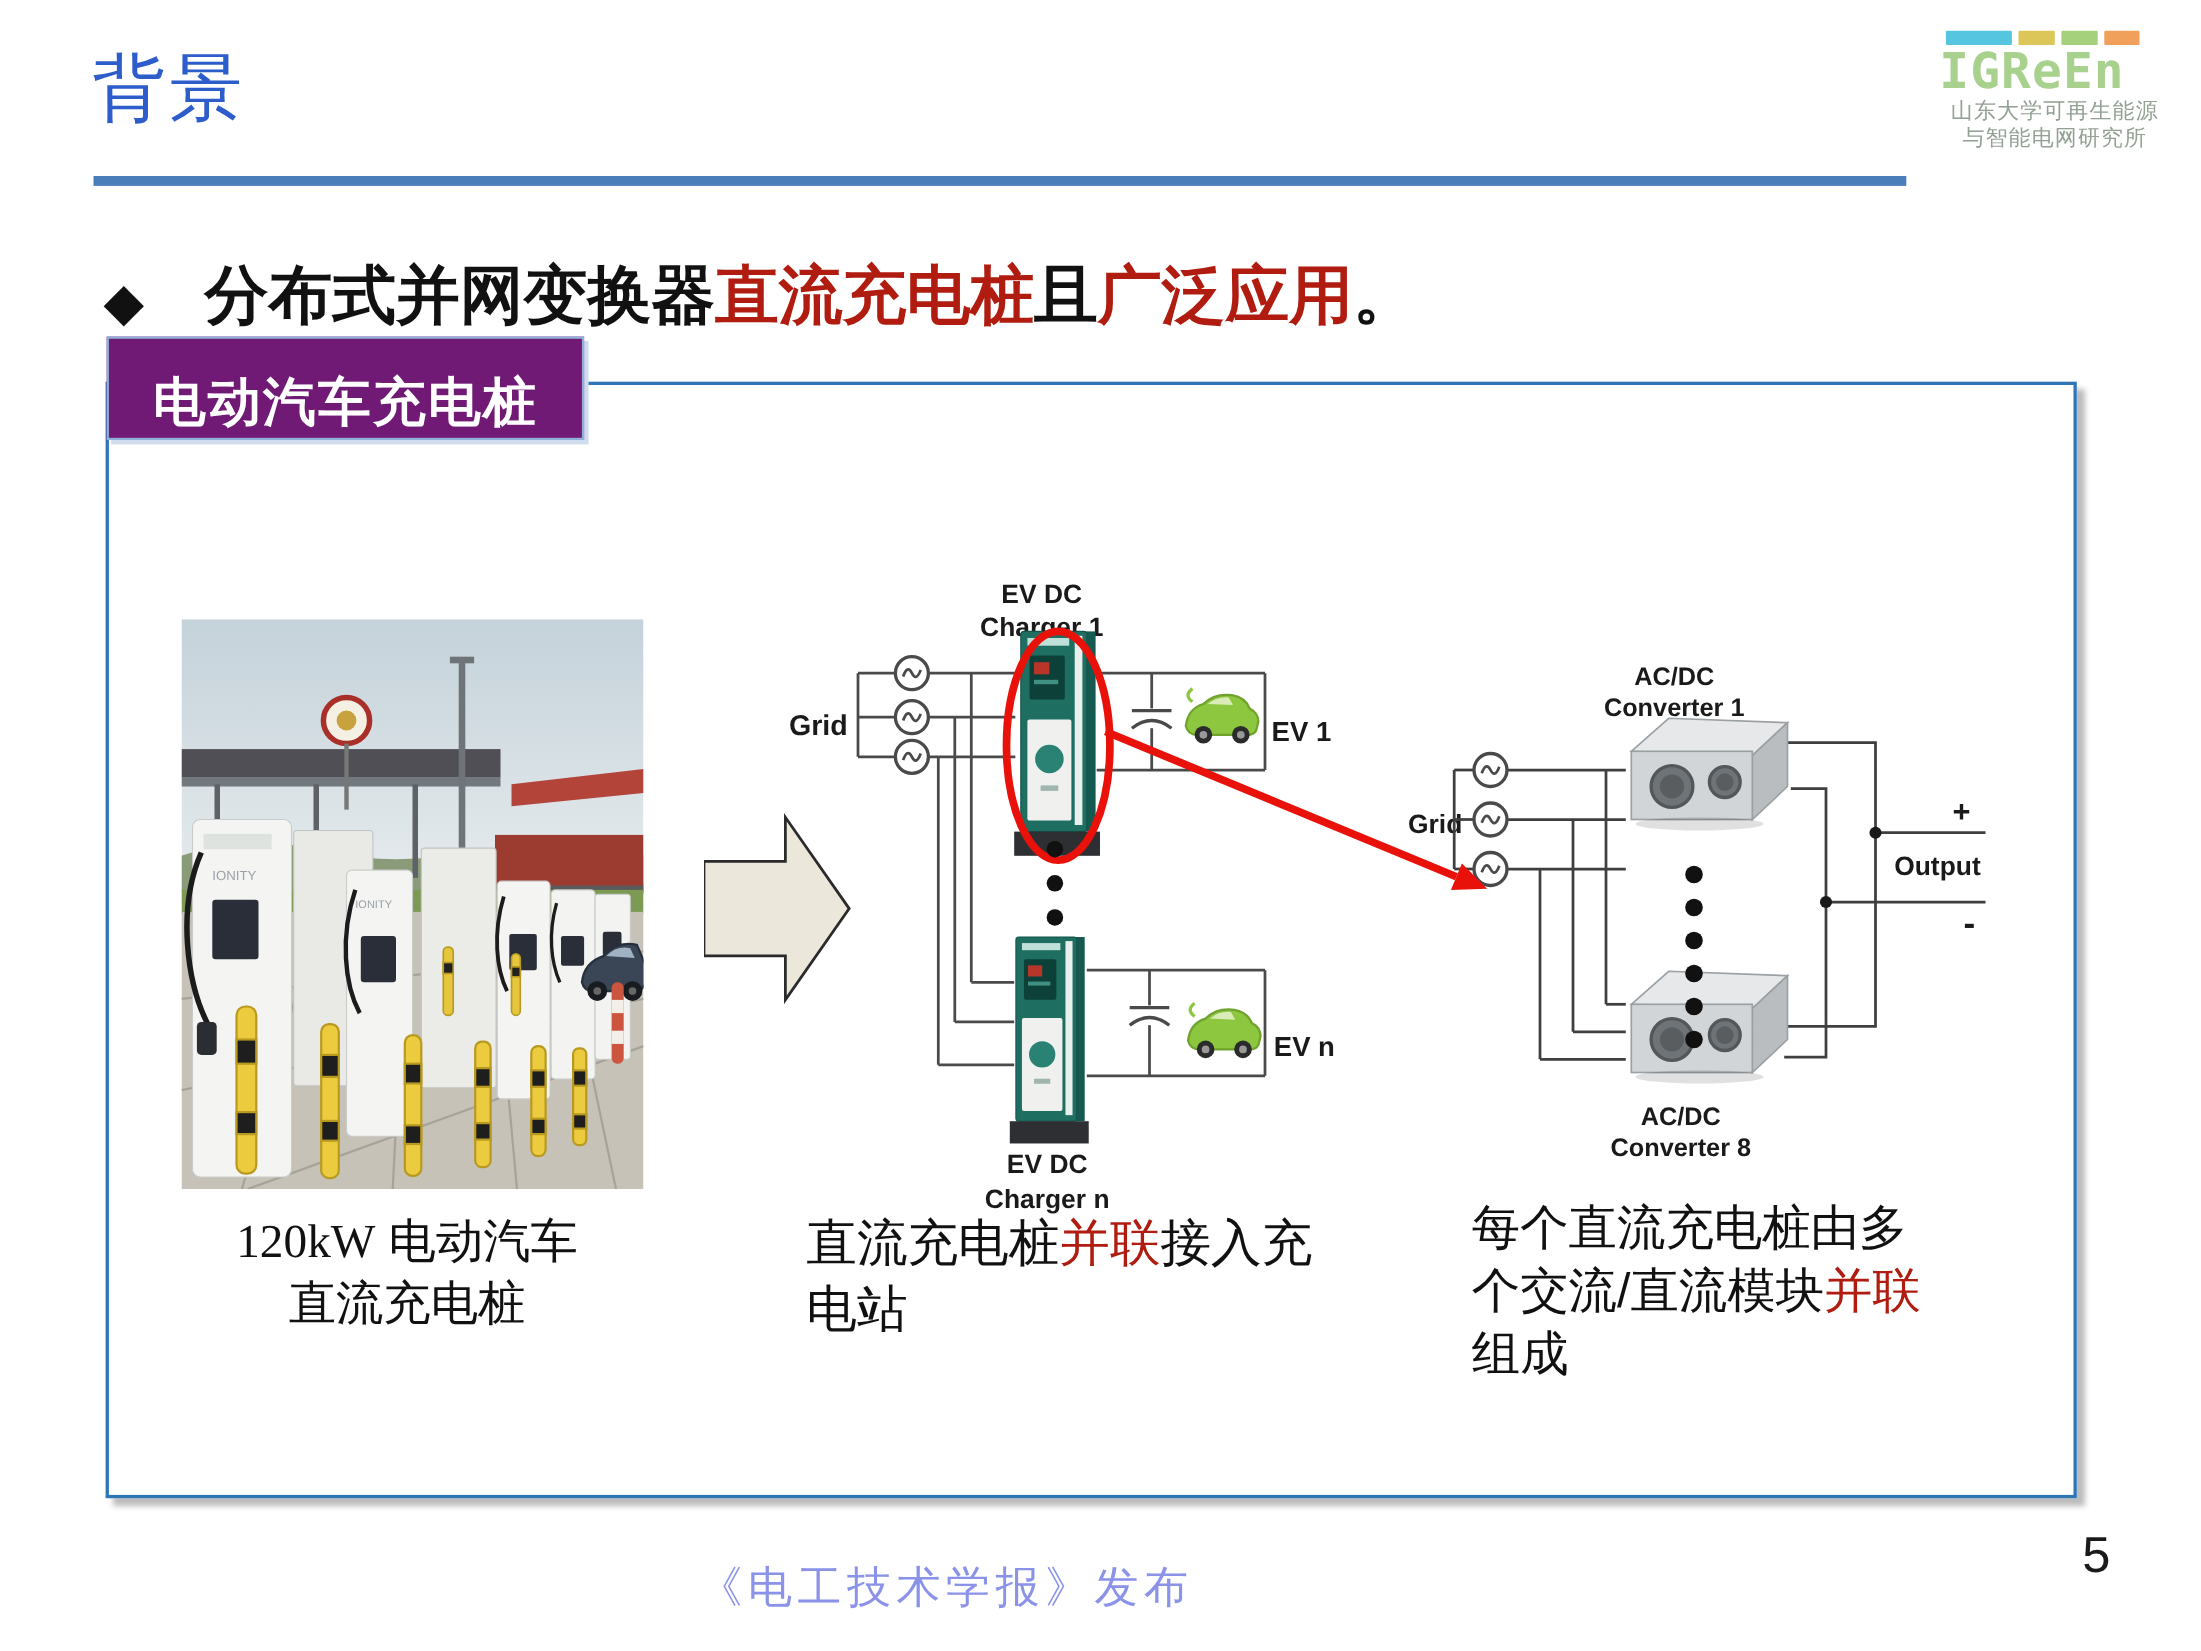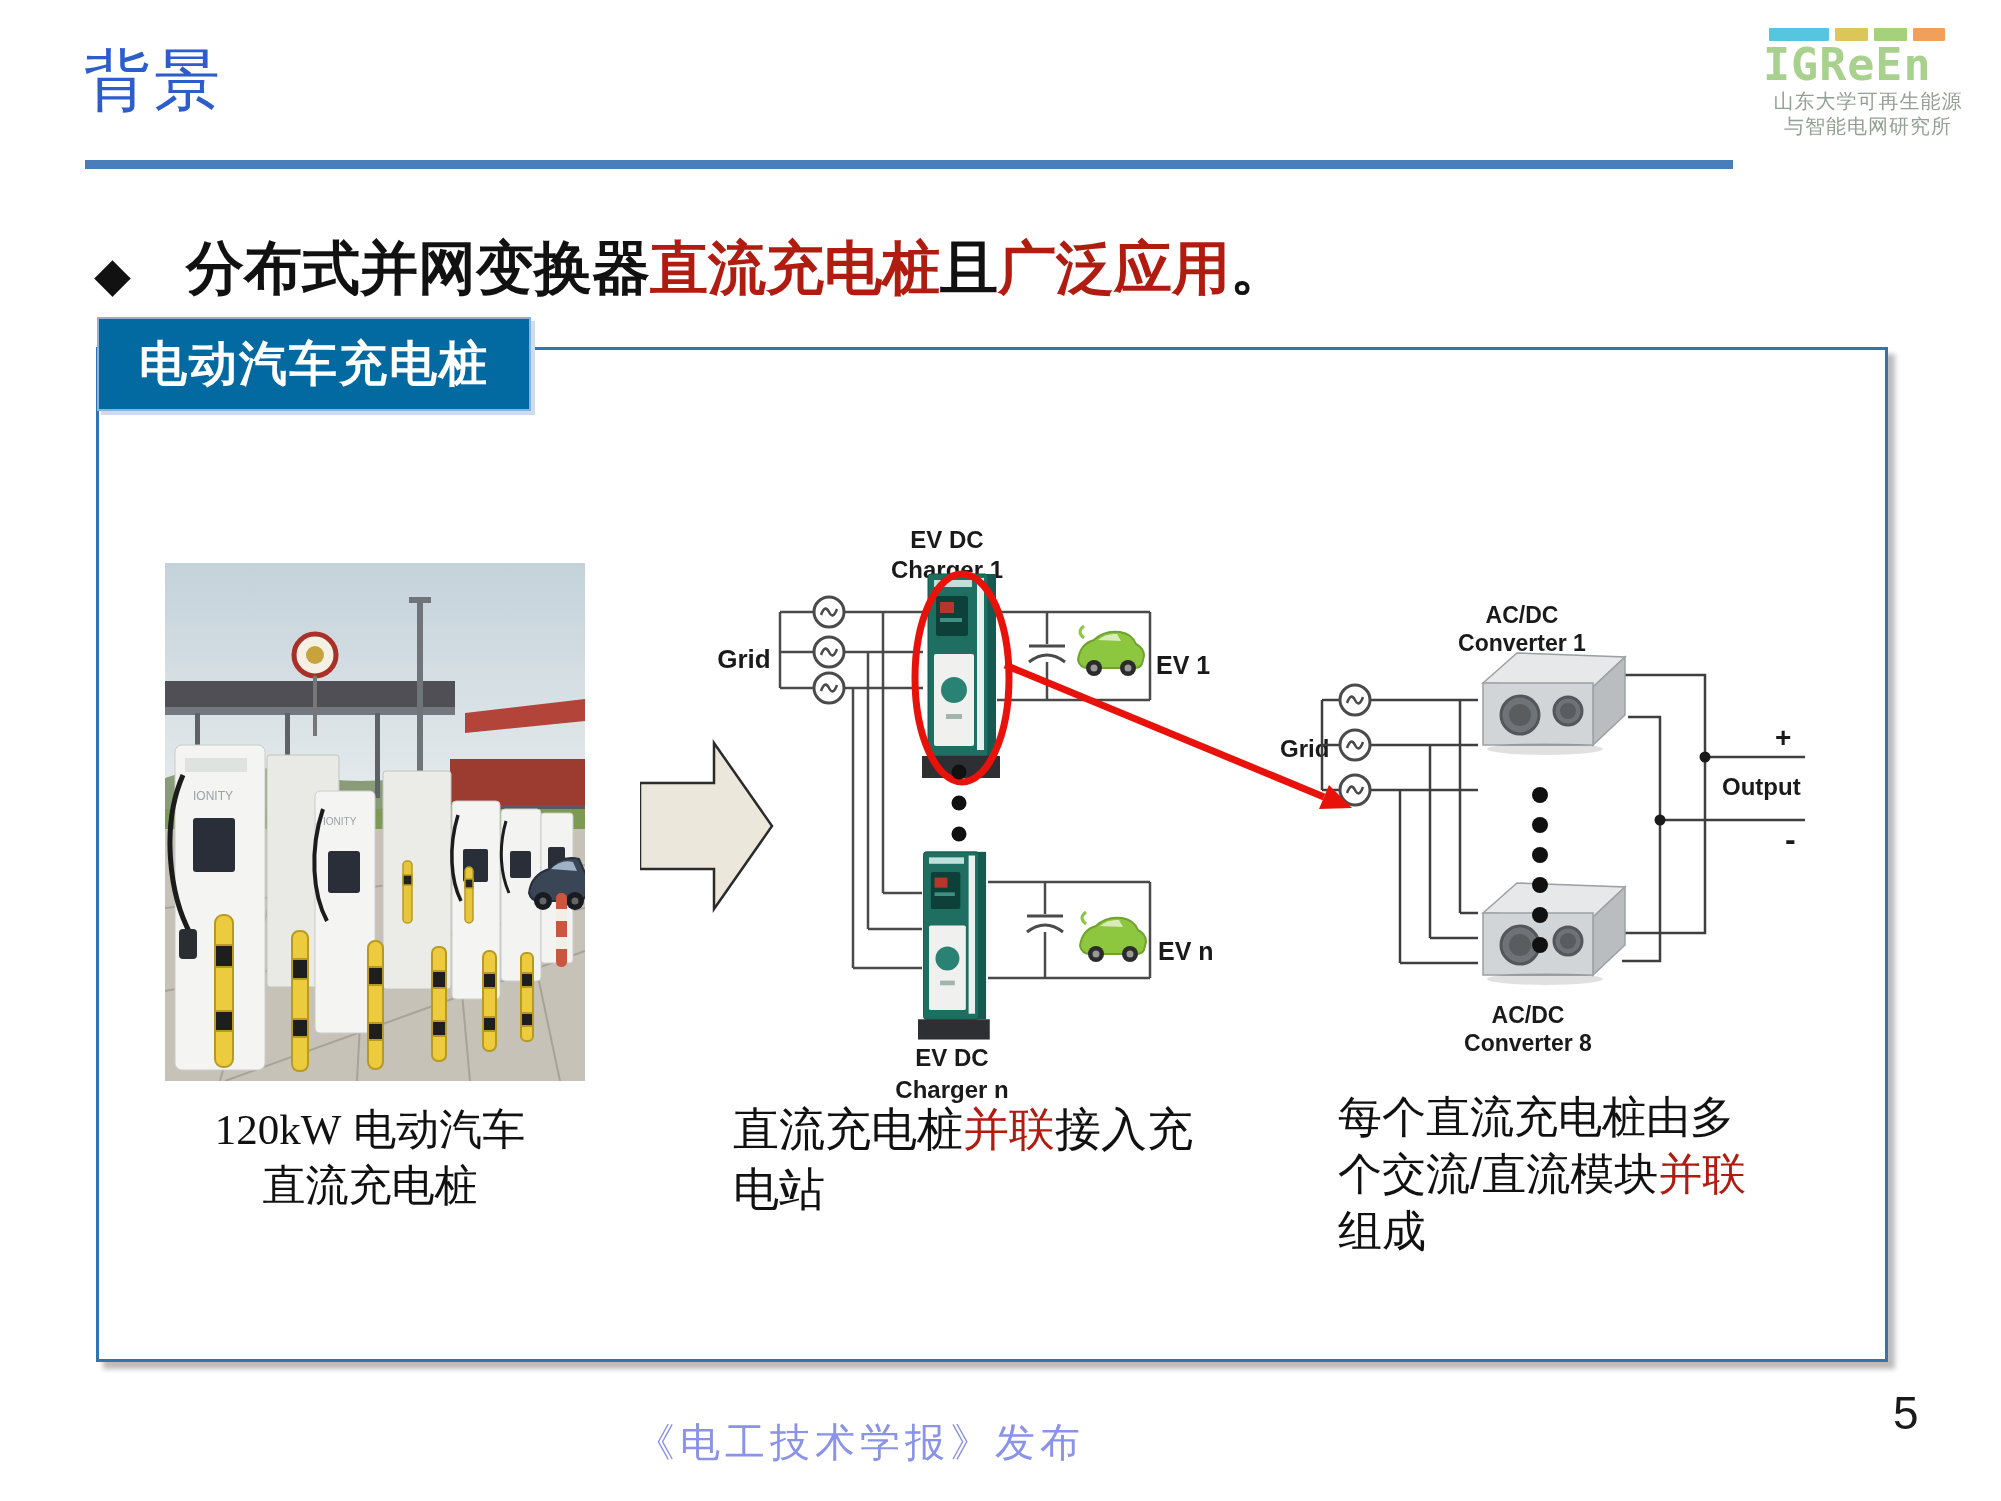--- a/index.html
+++ b/index.html
@@ -19,22 +19,22 @@
   .logo-word{font-family:"DejaVu Sans Mono",monospace;font-weight:bold;font-size:45px;line-height:48px;
              color:#a9d18e;letter-spacing:1px;}
   .logo-org{font-size:20px;line-height:25px;color:#93a093;letter-spacing:1px;text-align:center;}
   
   .bullet-marker{left:94px;top:246px;font-size:48px;color:#111;}
   .bullet-text{left:186px;top:230px;font-size:58px;font-weight:bold;color:#111;white-space:nowrap;}
   .red{color:#b01c10;}
   
   .panel-box{left:96px;top:347px;width:1786px;height:1009px;border:3px solid #2e75b6;
              box-shadow:7px 7px 5px #bcbcbc;background:#fff;}
-  .panel-tab{left:97px;top:306px;width:430px;height:90px;background:#0369a1;border:2px solid #8fb0d9;
-             box-shadow:4px 4px 0 #cfdcee;display:flex;align-items:center;justify-content:center;z-index:3;margin-top:11px;}
+  .panel-tab{left:97px;top:306px;width:430px;height:90px;background:#701a75;border:2px solid #8fb0d9;
+             box-shadow:4px 4px 0 #cfdcee;display:flex;align-items:flex-end;justify-content:center;z-index:3;}
   .panel-tab span{color:#ffffff;font-size:48px;font-weight:bold;letter-spacing:2px;}
   
   .cap{font-weight:normal;color:#111;line-height:1.3;}
   .cap-left{left:150px;top:1102px;width:440px;font-size:43px;text-align:center;}
   .cap-left .num{font-family:"Liberation Serif",serif;}
   .cap-mid{left:733px;top:1100px;width:480px;font-size:46px;}
   .cap-right{left:1338px;top:1088px;width:420px;font-size:44px;}
   .footer-cite{left:520px;top:1415px;width:680px;text-align:center;font-size:40px;
                font-family:"Liberation Serif",serif;color:#8a93e8;letter-spacing:5px;}
   .page-num{left:1893px;top:1386px;font-size:46px;color:#1a1a1a;}

